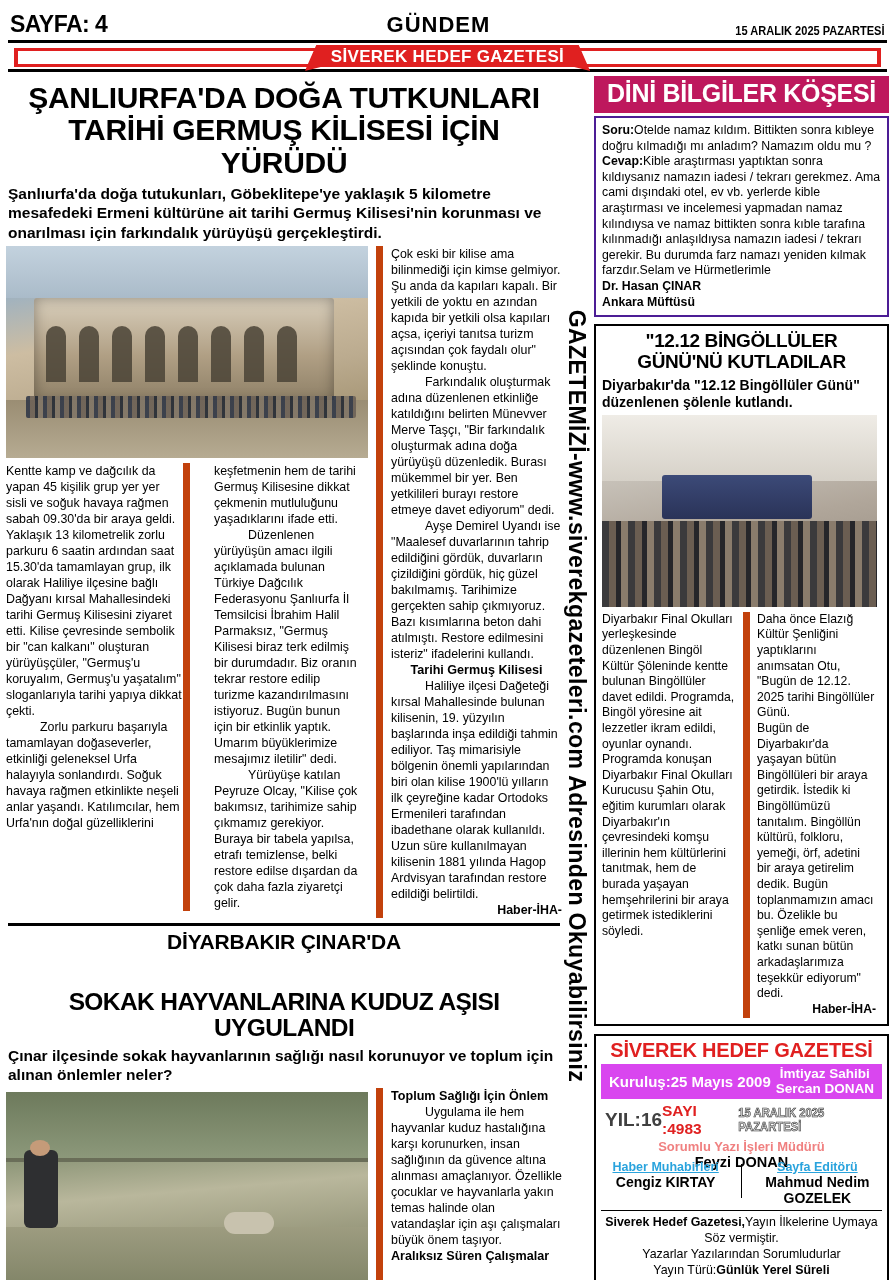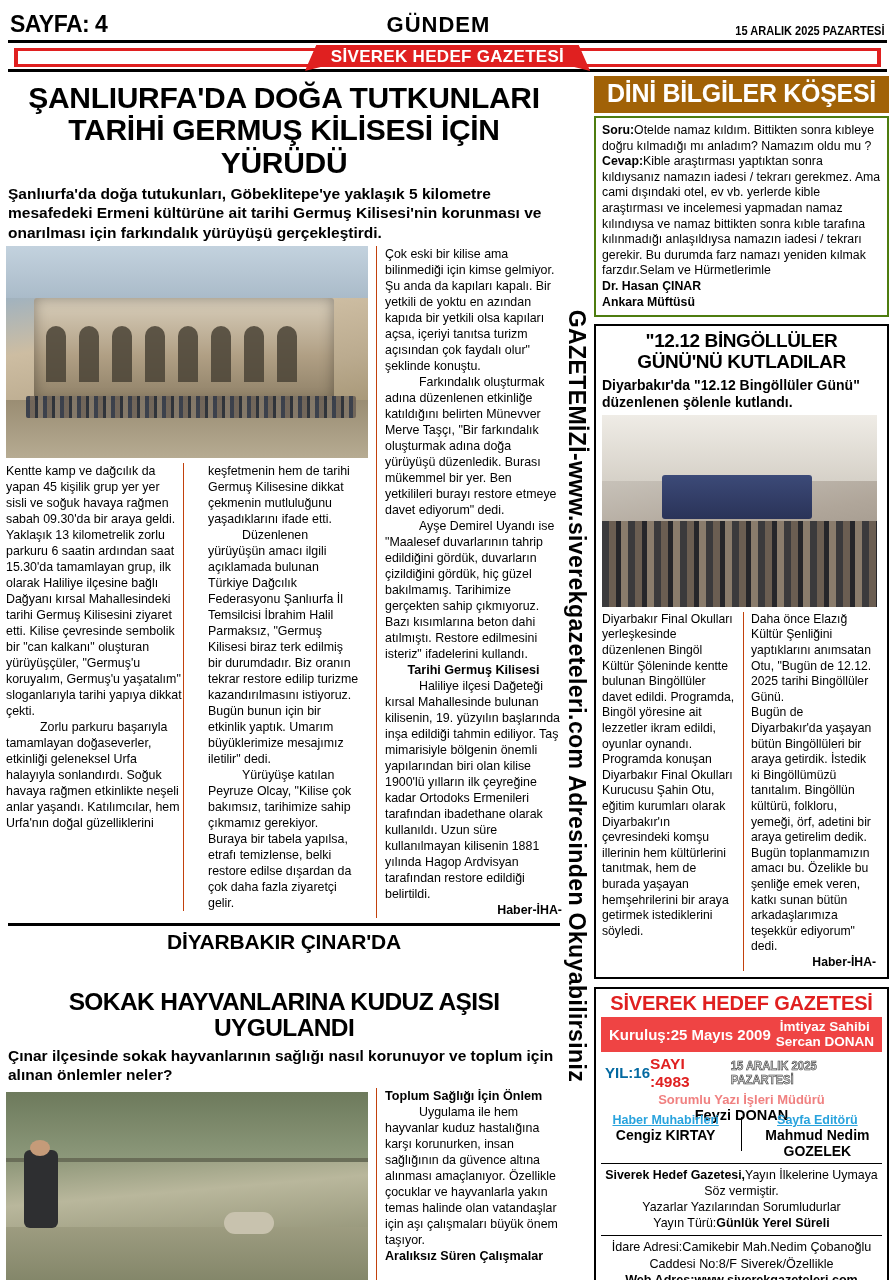--- a/index.html
+++ b/index.html
@@ -76,21 +76,21 @@
     content:""; position:absolute; left:0; bottom:0; width:100%; height:58px;
     background:linear-gradient(180deg,#9a8d73,#b6ab92);
   }
   .p1-arches { position:absolute; left:40px; top:80px; display:flex; gap:13px; z-index:2;}
   .p1-arches i { width:20px; height:56px; background:#4a4336; border-radius:10px 10px 0 0; display:block; opacity:.85;}
   .p1-crowd { position:absolute; left:20px; top:150px; width:330px; height:22px; z-index:3;
     background:repeating-linear-gradient(90deg,#2b3344 0 4px,#6a5f55 4px 9px,#1d2430 9px 12px,#7f7466 12px 17px);
     opacity:.85; border-radius:2px;}
   .p1-sky { position:absolute; left:0; top:0; width:100%; height:52px; background:linear-gradient(180deg,#c3d2de,#aabbc9);}
 
-  .colrule { border-left: 1px solid #c2410c; }
+  .colrule { border-left: 7px solid #c2410c; }
   .body-text { font-size: 12.4px; line-height: 1.29; text-align: left; }
   .body-text p { margin-bottom: 0; }
   .body-text p.ind { text-indent: 34px; }
   .body-text b { font-weight: bold; }
   .subhead { font-weight: bold; font-size: 12.6px; }
   .subhead.ctr { text-align:center; }
 
   .two-cols { display: flex; gap: 1px; margin-top: 5px;}
   .two-cols > div { width: 176px; }
 
@@ -102,48 +102,48 @@
   .photo.p2:before{content:"";position:absolute;left:0;top:0;width:100%;height:70px;
     background:linear-gradient(180deg,#6d7a5c,#8e9a7c);}
   .photo.p2:after{content:"";position:absolute;left:0;bottom:0;width:100%;height:72px;
     background:linear-gradient(180deg,#9d9c80,#7b7f62);}
   .p2-dog{position:absolute;left:218px;top:120px;width:50px;height:22px;background:#c8c2ae;border-radius:11px;z-index:3;}
   .p2-person{position:absolute;left:18px;top:58px;width:34px;height:78px;background:#2e2f31;border-radius:6px;z-index:3;}
   .p2-person:before{content:"";position:absolute;left:6px;top:-10px;width:20px;height:16px;background:#c59b79;border-radius:50%;}
   .p2-fence{position:absolute;left:0;top:66px;width:100%;height:4px;background:#5b5b4a;opacity:.7;}
 
   
-  .red-banner { background:#a16207; color:#fff; text-align:center; font-weight:bold;
+  .red-banner { background:#be185d; color:#fff; text-align:center; font-weight:bold;
      font-size:25px; letter-spacing:-0.3px; padding:3px 0 5px 0; }
-  .dini-box { border:2px solid #4d7c0f; padding:5px 6px; font-size:12.3px; line-height:1.27; margin-top:3px;}
+  .dini-box { border:2px solid #4c1d95; padding:5px 6px; font-size:12.3px; line-height:1.27; margin-top:3px;}
   .dini-box b { font-weight:bold; }
 
   .box-outline { border:2px solid #000; margin-top:7px; padding:5px 6px 6px 6px;}
   h3.bingol-head { font-size:19px; font-weight:bold; text-align:center; line-height:1.1; letter-spacing:-0.4px;}
   .bingol-lede { font-size:14px; font-weight:bold; line-height:1.2; padding-top:4px;}
   .photo.p3 { width:275px; height:192px; margin-top:4px;
     background:linear-gradient(170deg,#d8d4cd 0%,#c5bfb6 30%,#b0a69a 55%,#8e8478 100%);}
   .photo.p3:before{content:"";position:absolute;left:0;top:0;width:100%;height:66px;
     background:linear-gradient(180deg,#efece6,#d6d1c8);}
   .photo.p3:after{content:"";position:absolute;left:60px;top:60px;width:150px;height:44px;
     background:linear-gradient(180deg,#3c4a78,#2a3358);border-radius:3px;}
   .p3-crowd{position:absolute;left:0;bottom:0;width:100%;height:86px;z-index:3;
     background:repeating-linear-gradient(90deg,#3b3a3c 0 7px,#6b5e52 7px 14px,#26262a 14px 19px,#8a7c6c 19px 26px);}
   .bingol-cols { display:flex; gap:8px; margin-top:5px; }
   .bingol-cols > div { width:133px; font-size:12.2px; line-height:1.28;}
 
   
   .colophon { border:2px solid #000; margin-top:8px; padding:3px 5px 4px 5px; }
   .colo-title { text-align:center; color:#e02020; font-weight:bold; font-size:20px; letter-spacing:-0.2px;}
-  .colo-blackrow { background:#ef4444; color:#fff; display:flex; justify-content:space-between; align-items:center;
+  .colo-blackrow { background:#d946ef; color:#fff; display:flex; justify-content:space-between; align-items:center;
      padding:2px 8px; margin-top:2px; }
   .colo-blackrow .k { font-size:15px; font-weight:bold;}
   .colo-blackrow .r { text-align:center; font-size:13.5px; font-weight:bold; line-height:1.15;}
   .colo-row2 { display:flex; justify-content:space-between; align-items:center; padding:3px 4px 0 4px;}
-  .colo-row2 .yil { color:#0369a1; font-weight:bold; font-size:15px;}
+  .colo-row2 .yil { color:#404040; font-weight:bold; font-size:19px;}
   .colo-row2 .sayi { color:#e02020; font-weight:bold; font-size:15.5px;}
   .colo-row2 .dt { color:#d8d8d8; font-weight:bold; font-size:12.5px; transform:scaleX(0.9);
      -webkit-text-stroke:0.6px #333;}
   .colo-c { text-align:center; }
   .colo-sorumlu { color:#f08080; font-weight:bold; font-size:13px; margin-top:1px;}
   .colo-feyzi { font-weight:bold; font-size:14.5px; }
   .colo-3 { display:flex; align-items:flex-start; justify-content:space-between; margin-top:-10px;}
   .colo-3 .cell { width:46%; text-align:center;}
   .colo-3 .lbl { color:#29a3dd; font-size:12.5px; font-weight:bold; text-decoration:underline;}
   .colo-3 .nm { font-weight:bold; font-size:14px; }

